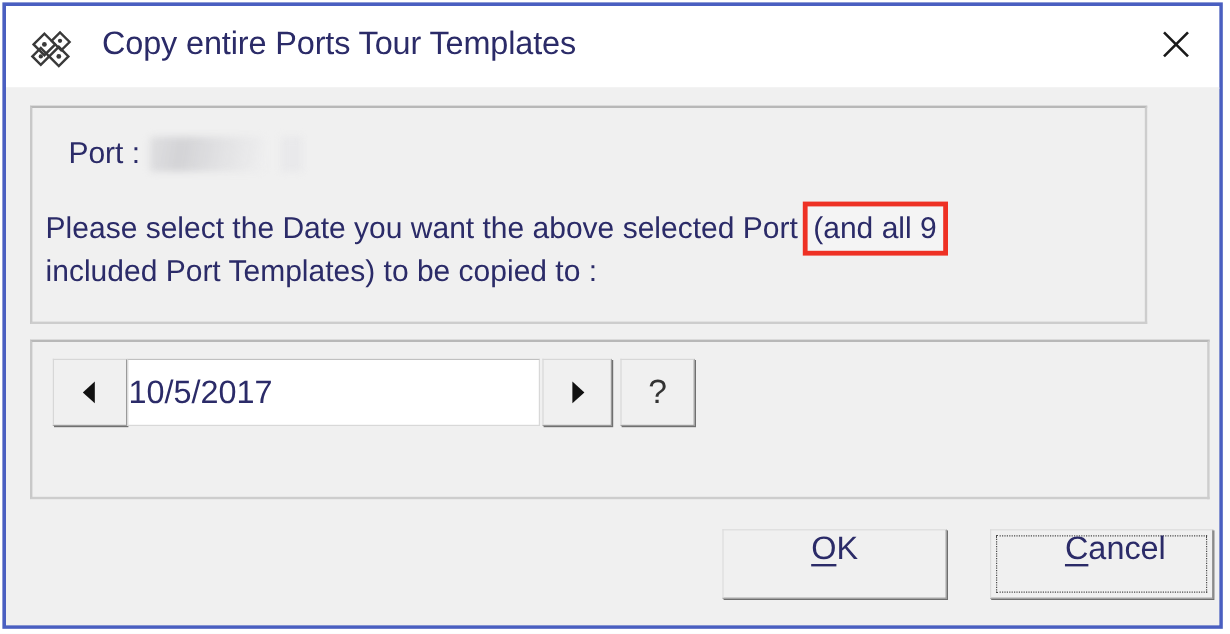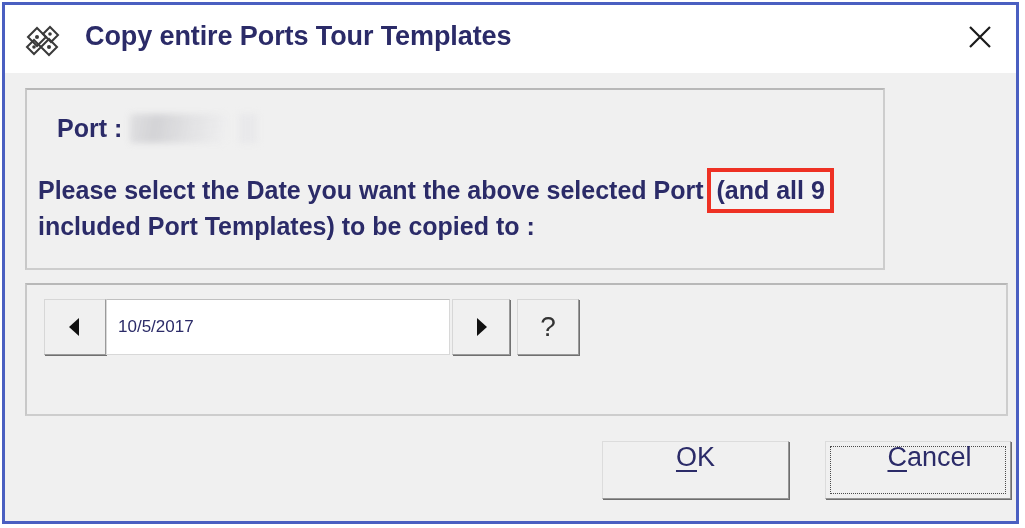--- a/index.html
+++ b/index.html
@@ -28,21 +28,20 @@
 
   
   .titlebar {
     position: absolute;
     left: 0;
     top: 0;
     right: 0;
     height: 68px;
     background: #ffffff;
     border-bottom: 1px solid #e8e8e8;
-    font-weight: bold;
   }
   .title-icon {
     position: absolute;
     left: 20px;
     top: 20px;
     width: 38px;
     height: 34px;
   }
   .title-icon svg { display: block; }
   .title-text {
@@ -82,23 +81,22 @@
     position: absolute;
     box-sizing: border-box;
     background: #f0f0f0;
     border: 2px solid #cdcdcd;
     border-top-color: #b8b8b8;
     border-left-color: #c8c8c8;
   }
   .panel-info {
     left: 20px;
     top: 15px;
-    width: 860px;
+    width: 931px;
     height: 182px;
-    font-weight: bold;
   }
   .panel-date {
     left: 20px;
     top: 210px;
     width: 983px;
     height: 133px;
   }
 
   
   .port-row {
@@ -184,22 +182,21 @@
     color: #333;
   }
   .date-field {
     box-sizing: border-box;
     width: 344px;
     background: #ffffff;
     border: 1px solid #d8d8d8;
     border-top-color: #c0c0c0;
     display: flex;
     align-items: center;
-    padding-left: 11px;
-    font-size: 17px;
+    font-size: 27px;
     color: #2b2b68;
     cursor: text;
   }
 
   
   .footer-btn {
     position: absolute;
     box-sizing: border-box;
     background: #f0f0f0;
     border: 1px solid #dcdcdc;

